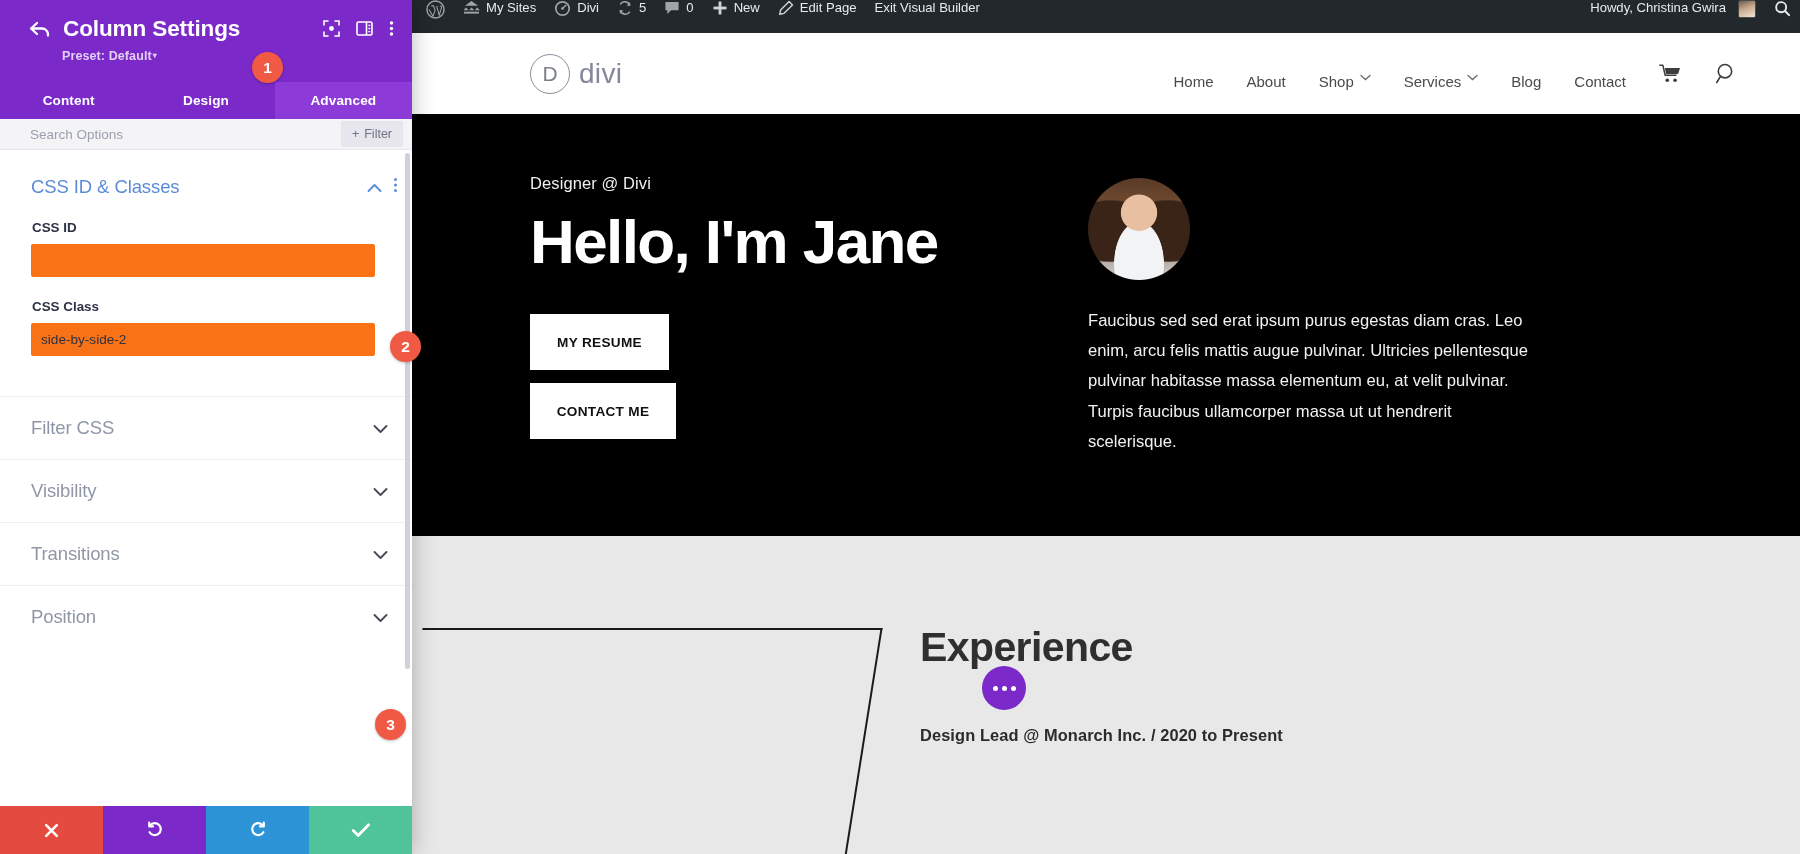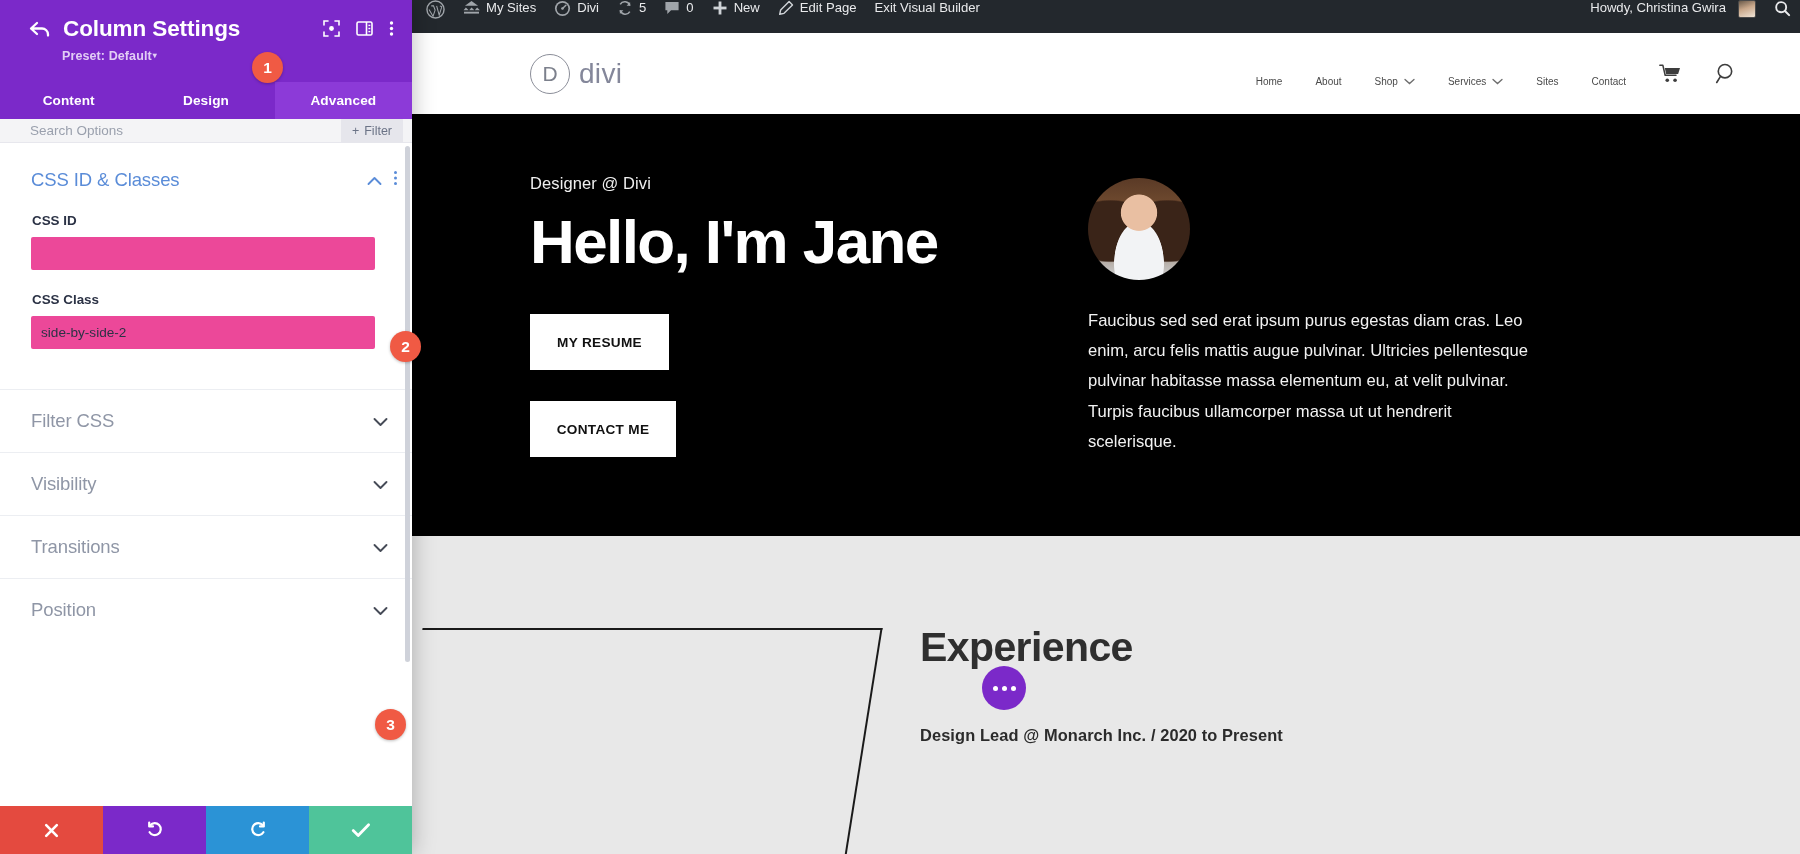--- a/index.html
+++ b/index.html
@@ -68,21 +68,21 @@
     color: #ffffff;
     font-size: 13.6px; font-weight: 700;
     letter-spacing: 0.1px;
     cursor: pointer;
     user-select: none;
   }
   .tab.active { background: #8c3ad8; }
 
   .search-row {
     display: flex; align-items: center;
-    height: 24px; flex: 0 0 auto;
+    height: 31px; flex: 0 0 auto;
     background: #f4f4f6;
     border-bottom: 1px solid #e7e7ed;
     padding-left: 30px; padding-right: 9px;
   }
   .search-input {
     flex: 1 1 auto;
     border: 0; outline: 0; background: transparent;
     font-family: "Liberation Sans", sans-serif;
     font-size: 13.5px; color: #6b7386;
   }
@@ -121,21 +121,21 @@
   .group-open-head .chev { color: #5a8cd8; font-size: 15px; margin-right: 11px; }
   .group-open-head .dots { color: #5a8cd8; font-size: 16px; letter-spacing: 0; }
 
   .field { padding: 0 31px; }
   .field-label {
     font-size: 13.4px; color: #2b3245; font-weight: 700;
     margin: 22px 0 9px 1px;
   }
   .field-input {
     width: 344px; height: 33px;
-    background: #ec4899;
+    background: #f97316;
     border: 0; outline: 0;
     border-radius: 2px;
     font-family: "Liberation Sans", sans-serif;
     font-size: 13.6px;
     color: #2b3245;
     padding: 0 10px;
   }
 
   .collapsed-group {
     height: 63px;
@@ -225,22 +225,22 @@
   }
   .logo-word {
     color: #84879a; font-size: 28px; font-weight: 300;
     letter-spacing: 0.3px;
   }
   .site-nav {
     margin-left: auto;
     display: flex; align-items: center; gap: 33px;
   }
   .nav-link {
-    color: #4a4a4a; font-size: 10px;
-    display: flex; align-items: center; gap: 6px;
+    color: #4a4a4a; font-size: 15px;
+    display: flex; gap: 6px;
     cursor: pointer; white-space: nowrap; margin-top: 16px;
   }
   .nav-link .chev { font-size: 9px; color: #6d6d6d; }
   .nav-icon { color: #3d3d3d; display: flex; align-items: center; cursor: pointer; }
 
   .hero {
     background: #000000;
     height: 422px;
     padding: 60px 0 0 0;
     position: relative;
@@ -251,21 +251,21 @@
   .hero-title {
     color: #ffffff; font-size: 62px; font-weight: 700;
     letter-spacing: -1.6px; line-height: 1.05;
     margin-bottom: 40px;
   }
   .hero-btn {
     display: inline-flex; align-items: center; justify-content: center;
     background: #ffffff; color: #111111;
     font-size: 13.6px; font-weight: 700; letter-spacing: 0.3px;
     height: 56px; padding: 0 22px;
-    margin-bottom: 31px;
+    margin-bottom: 13px;
     cursor: pointer; border: 0;
     font-family: "Liberation Sans", sans-serif;
   }
   .hero-btn.wide { min-width: 139px; }
   .hero-btn.wide2 { min-width: 146px; }
   .hero-right { margin-left: 88px; flex: 1 1 auto; padding-top: 4px; }
   .avatar-photo {
     width: 102px; height: 102px; border-radius: 50%;
     background:
       radial-gradient(circle at 50% 34%, #e9bfa2 0 21%, rgba(233,191,162,0) 22%),
@@ -582,21 +582,21 @@
         </div>
         <div class="nav-link">
           <span>Services</span>
           <span class="chev">
             <svg width="11" height="7" viewBox="0 0 11 7">
                 <path d="M1 1.4 L5.5 5.6 L10 1.4" stroke="#6d6d6d" stroke-width="1.3" fill="none" stroke-linecap="round"></path>
               </svg>
           </span>
         </div>
         <div class="nav-link">
-          <span>Sites</span>
+          <span>Blog</span>
         </div>
         <div class="nav-link">
           <span>Contact</span>
         </div>
         <div class="nav-icon">
           <svg width="23" height="20" viewBox="0 0 24 21" fill="none">
             <path d="M0.8 1.4 h3.2 l2.4 10.4 h11.4" stroke="#3d3d3d" stroke-width="1.6" stroke-linecap="round" stroke-linejoin="round"></path>
             <path d="M6 4.2 h16 l-2 6.2 H7.4" fill="#3d3d3d"></path>
             <circle cx="8.6" cy="17" r="1.9" fill="#3d3d3d"></circle>
             <circle cx="16.8" cy="17" r="1.9" fill="#3d3d3d"></circle>

